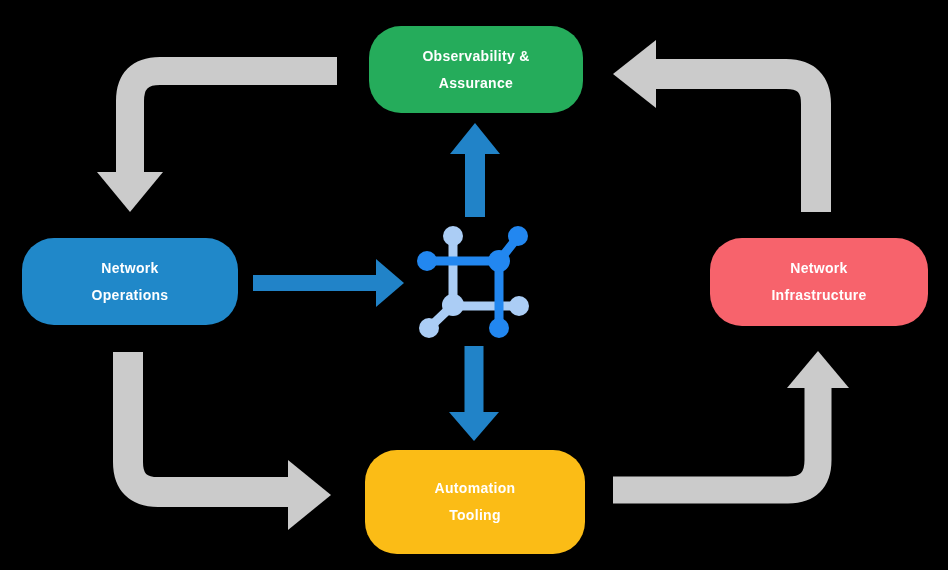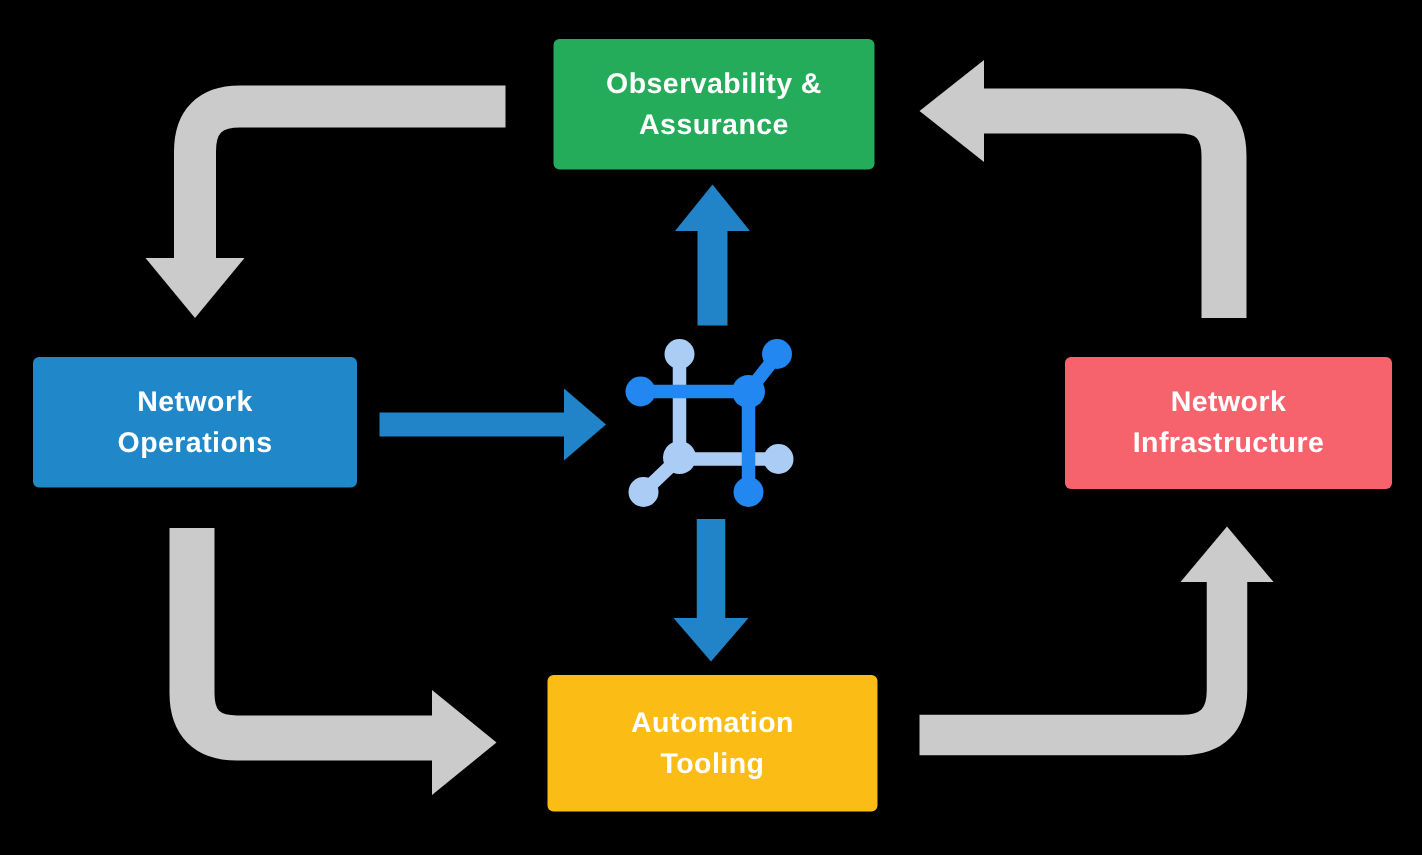--- a/index.html
+++ b/index.html
@@ -8,30 +8,30 @@
     font-family: "Liberation Sans", "DejaVu Sans", sans-serif;
   }
   #stage {
     position: relative; width: 948px; height: 570px;
   }
   #arrow-layer {
     position: absolute; left: 0; top: 0; width: 948px; height: 570px;
   }
   .node {
     position: absolute;
-    border-radius: 4px;
+    border-radius: 32px;
     display: flex; align-items: center; justify-content: center;
     color: #ffffff;
-    font-size: 19px; font-weight: 600; letter-spacing: 0.3px;
+    font-size: 14px; font-weight: 600; letter-spacing: 0.3px;
     line-height: 27px; text-align: center; white-space: pre-line;
   }
   #node-observability   { left: 369px; top: 26px;  width: 214px; height: 87px; }
   #node-operations      { left: 22px;  top: 238px; width: 216px; height: 87px; }
   #node-infrastructure  { left: 710px; top: 238px; width: 218px; height: 88px; }
-  #node-automation      { left: 365px; top: 450px; width: 220px; height: 91px; }
+  #node-automation      { left: 365px; top: 450px; width: 220px; height: 104px; }
 </style>
 </head>
 <body>
 
 <div id="stage" style="background: rgb(0, 0, 0);">
 
   <svg id="arrow-layer" viewBox="0 0 948 570" xmlns="http://www.w3.org/2000/svg">
 
     <g>
       <path d="M 337 71 H 160 Q 130 71 130 101 V 172" fill="none" stroke-width="28" stroke="#CBCBCB"></path>

